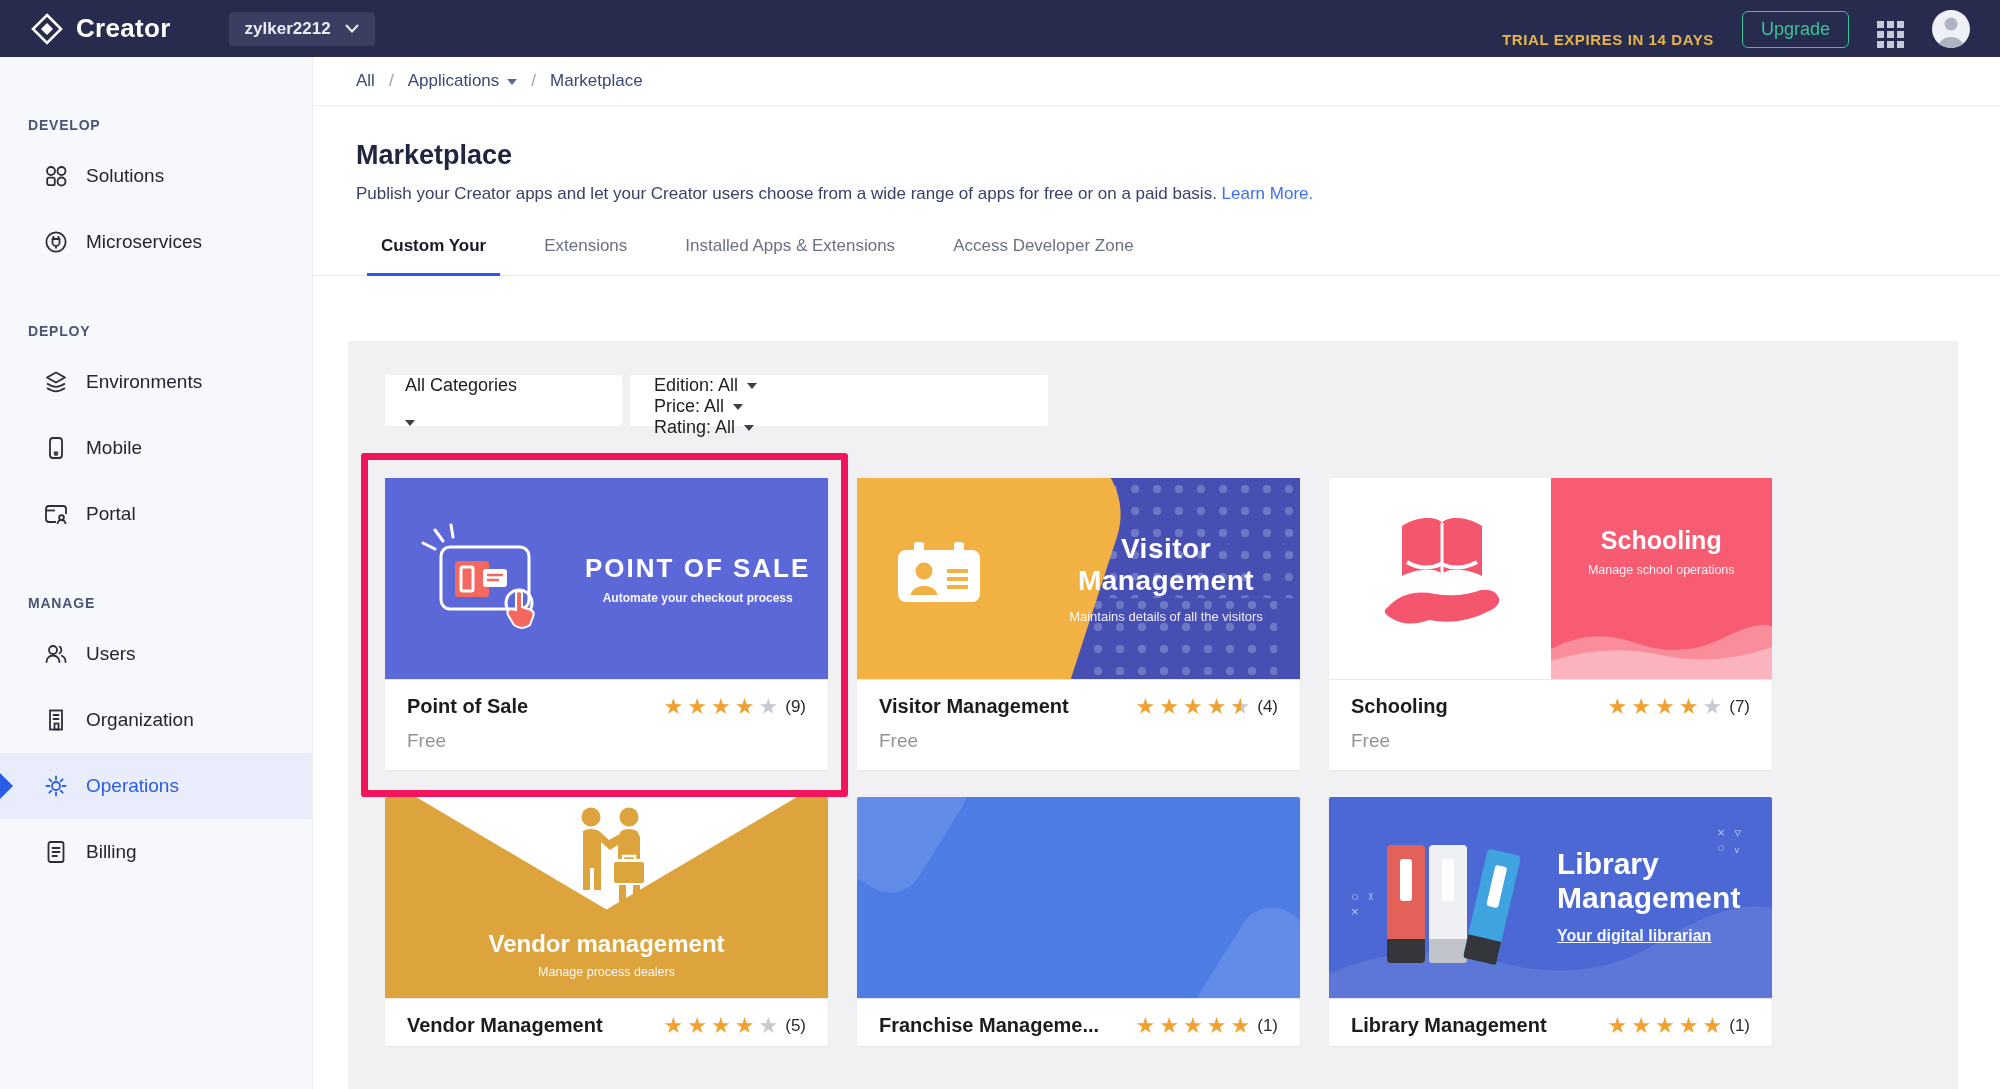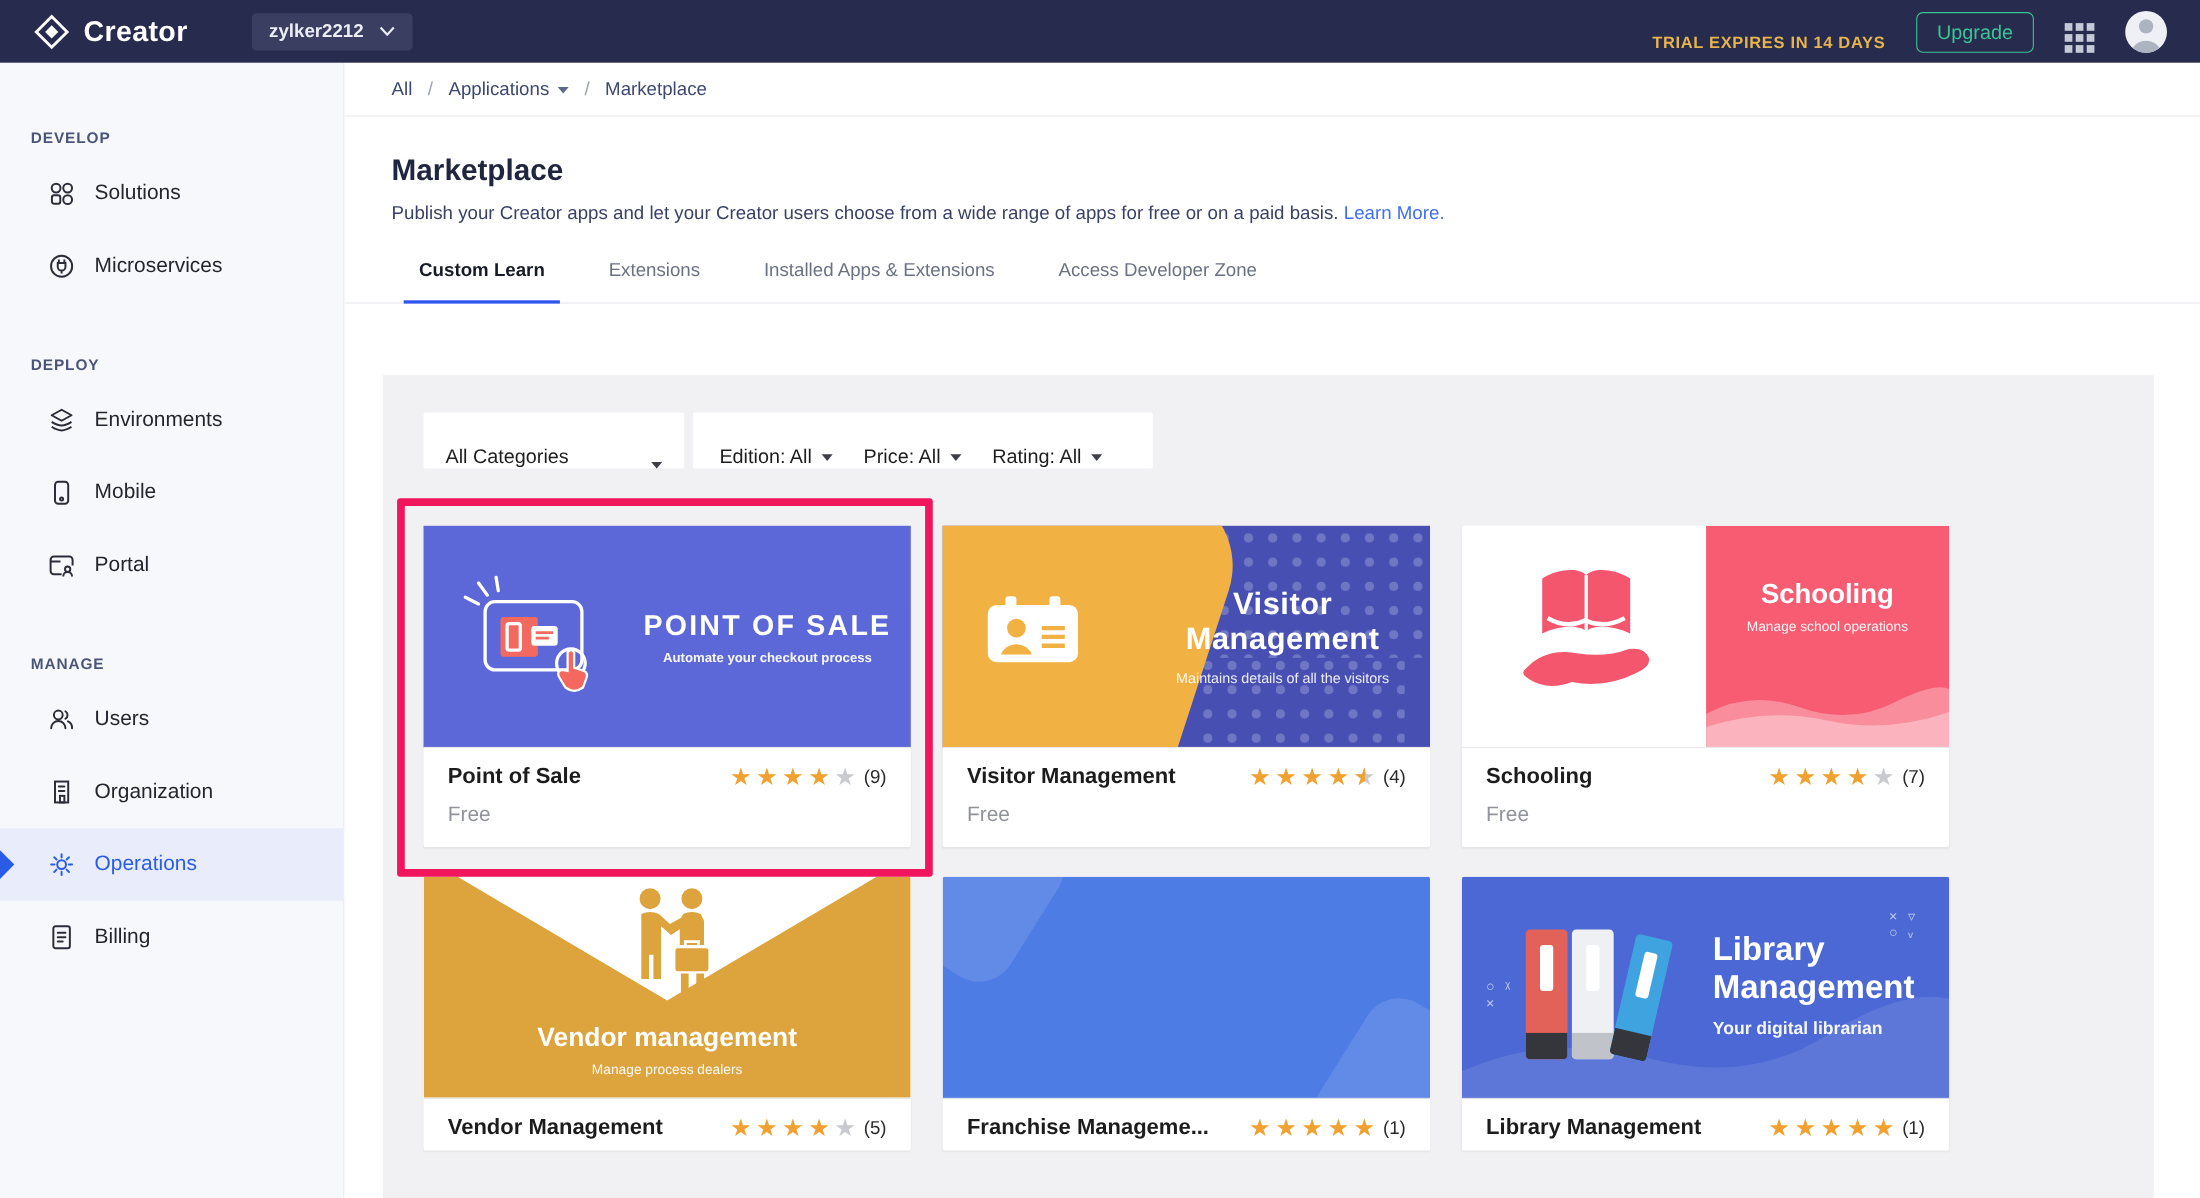--- a/index.html
+++ b/index.html
@@ -57,21 +57,21 @@
   .tabs-row { margin-top:24px; padding-left:54px; border-bottom:1px solid #e8eaef;
     display:flex; }
   .tab { padding:8px 14px 17px; margin-right:30px; font-size:17px; color:#6a7183;
     cursor:pointer; border-bottom:3px solid transparent; margin-bottom:-1px; }
   .tab.active { color:#171b26; font-weight:700; border-bottom-color:#2d56f0; }
 
   
   .apps-panel { position:absolute; left:35px; top:284px; width:1610px; bottom:0;
     background:#f1f1f3; }
   .filter-row { position:absolute; left:37px; top:34px; right:26px; height:51px; display:flex; }
-  .dd-box { background:#fff; border-radius:2px; height:51px; display:flex; align-items:flex-end; }
+  .dd-box { background:#fff; border-radius:2px; height:51px; display:flex; align-items:flex-start;flex-direction:column; }
   .dd-categories { width:237px; padding:0 20px; justify-content:space-between; cursor:pointer; }
   .dd-group { margin-left:8px; width:418px; padding:0 10px; }
   .dd-item { display:flex; align-items:center; gap:9px; padding:0 14px; font-size:18px;
     color:#1e1e1e; cursor:pointer; }
   .dd-label { font-size:18px; color:#1e1e1e; }
   .caret { width:0; height:0; border-left:5px solid transparent; border-right:5px solid transparent;
     border-top:6px solid #3c3f45; }
   .search-box { margin-left:auto; width:351px; height:52px; background:#fff;
     border:1px solid #c6c8cc; border-radius:3px; display:flex; align-items:center;
     padding:0 14px; gap:10px; }
@@ -155,21 +155,21 @@
   .book .label { position:absolute; left:50%; transform:translateX(-50%); top:14px;
     width:12px; height:42px; border-radius:3px; background:#fff; }
   .book .foot { position:absolute; left:0; right:0; bottom:0; height:24px; background:#35353c; }
   .book.b1 { left:0; top:4px; width:38px; height:118px; background:#e2625a; }
   .book.b2 { left:42px; top:4px; width:38px; height:118px; background:#eef0f3; }
   .book.b2 .foot { background:#c0c3ca; }
   .book.b3 { left:88px; top:10px; width:34px; height:112px; background:#3fa3df;
     transform:rotate(13deg); }
   .bn-library .txt { position:absolute; left:228px; top:50px; color:#fff; }
   .bn-library .t1 { font-size:30px; font-weight:800; }
-  .bn-library .t2 { font-size:16px; font-weight:600; margin-top:12px; opacity:.95; }
+  .bn-library .t2 { font-size:16px; font-weight:600; margin-top:12px; opacity:.95;text-decoration:underline; }
   .doodle { position:absolute; color:rgba(255,255,255,.65); font-size:13px; letter-spacing:3px; }
 
   svg { display:block; }
 </style>
 </head>
 <body>
 
 <div class="topbar">
   <div class="brand">
     <svg width="34" height="34" viewBox="0 0 34 34">
@@ -305,21 +305,21 @@
 
   <div class="page-head">
     <div class="page-title">Marketplace</div>
     <div class="page-desc">
       <span>Publish your Creator apps and let your Creator users choose from a wide range of apps for free or on a paid basis.</span>
       <span class="learn-more">Learn More.</span>
     </div>
   </div>
 
   <div class="tabs-row">
-    <div class="tab active">Custom Learn</div>
+    <div class="tab active">Custom Your</div>
     <div class="tab">Extensions</div>
     <div class="tab">Installed Apps &amp; Extensions</div>
     <div class="tab">Access Developer Zone</div>
   </div>
 
   <div class="apps-panel">
 
     <div class="filter-row">
       <div class="dd-box dd-categories">
         <span class="dd-label">All Categories</span>

